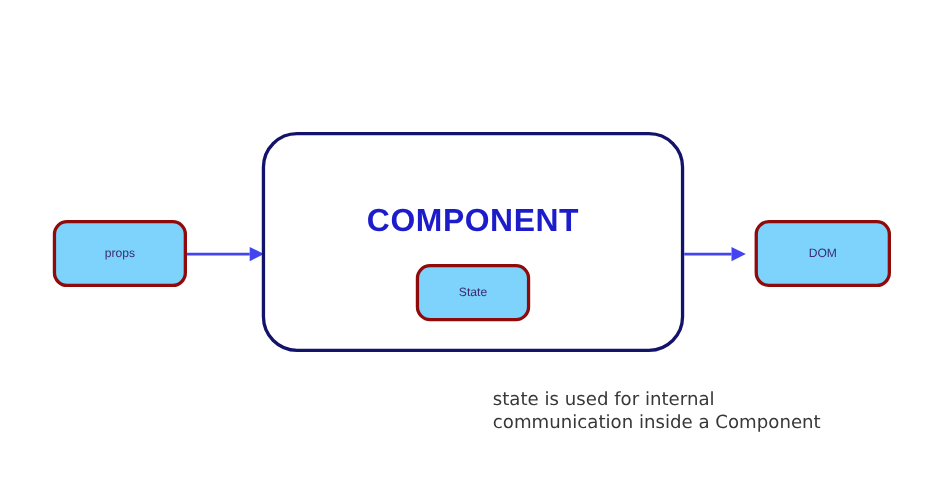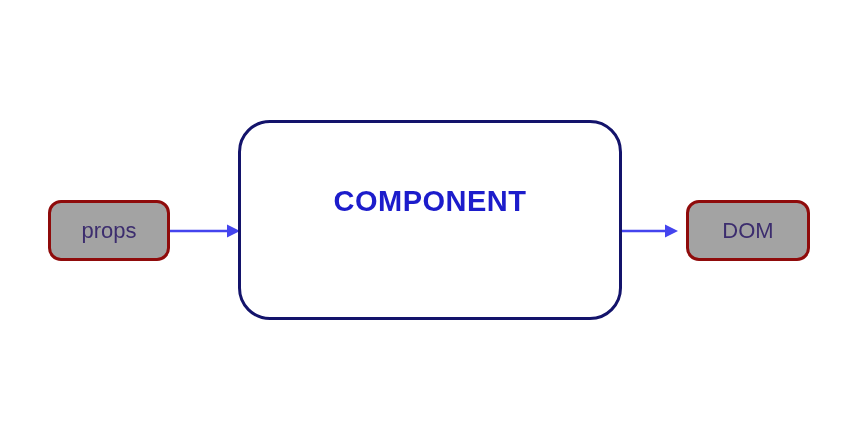--- a/index.html
+++ b/index.html
@@ -11,28 +11,28 @@
     position: relative;
     width: 850px;
     height: 440px;
     background: #ffffff;
     overflow: hidden;
     font-family: "Liberation Sans", sans-serif;
   }
   .node {
     position: absolute;
     box-sizing: border-box;
-    background: #a3a3a3;
+    background: #7dd3fc;
     border: 3px solid #8f0b0b;
     border-radius: 13px;
     display: flex;
     align-items: center;
     justify-content: center;
     color: #3c2d6e;
-    font-size: 22px;
+    font-size: 11px;
   }
   .node-props  { left: 48px;  top: 200px; width: 122px; height: 61px; }
   .node-dom    { left: 686px; top: 200px; width: 124px; height: 61px; }
   .node-state  { left: 378px; top: 240px; width: 104px; height: 52px; }
 
   .component-box {
     position: absolute;
     left: 238px;
     top: 120px;
     width: 384px;
@@ -83,24 +83,31 @@
 
   <svg class="arrow arrow-1" viewBox="0 0 72 20" xmlns="http://www.w3.org/2000/svg">
     <line x1="1" y1="10" x2="58" y2="10" stroke="#4444ee" stroke-width="2.5"></line>
     <polygon points="58,3.5 71,10 58,16.5" fill="#4444ee"></polygon>
   </svg>
 
   <div class="component-box">
     <div class="component-title">COMPONENT</div>
   </div>
 
+  <div class="node node-state">
+    <span>State</span>
+  </div>
 
   <svg class="arrow arrow-2" viewBox="0 0 58 20" xmlns="http://www.w3.org/2000/svg">
     <line x1="1" y1="10" x2="44" y2="10" stroke="#4444ee" stroke-width="2.5"></line>
     <polygon points="44,3.5 57,10 44,16.5" fill="#4444ee"></polygon>
   </svg>
 
   <div class="node node-dom">
     <span>DOM</span>
   </div>
 
+  <div class="caption">
+    <div>state is used for internal</div>
+    <div>communication inside a Component</div>
+  </div>
 
 </div>
 
 </body></html>

